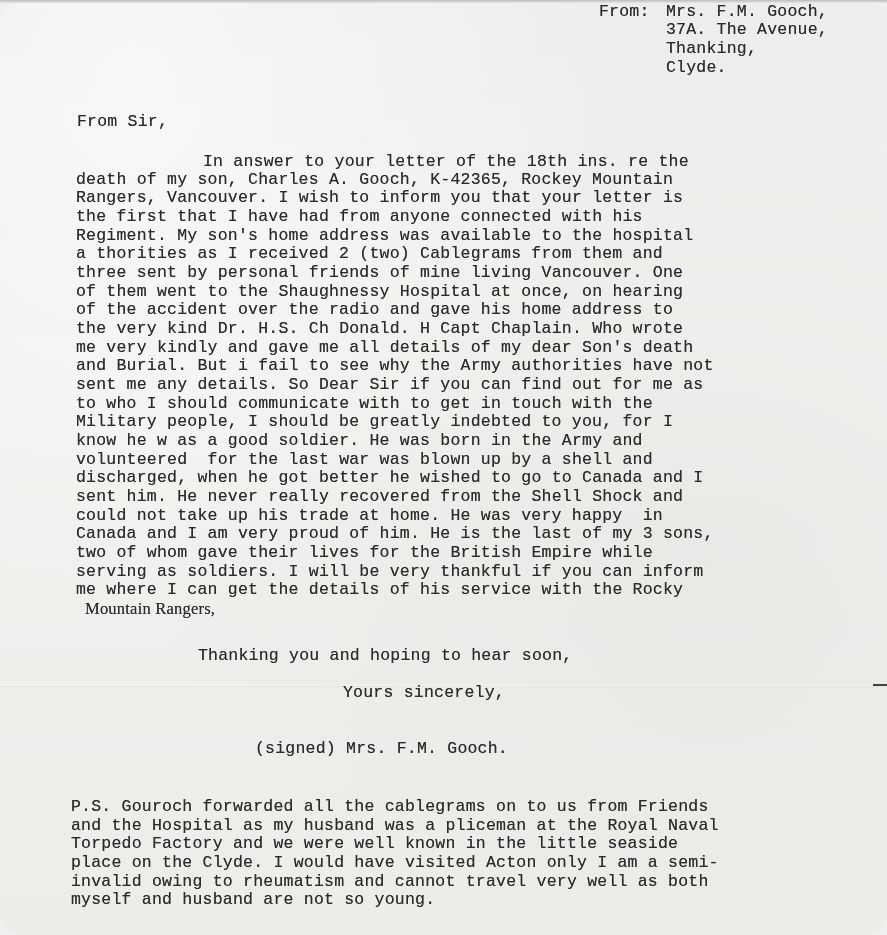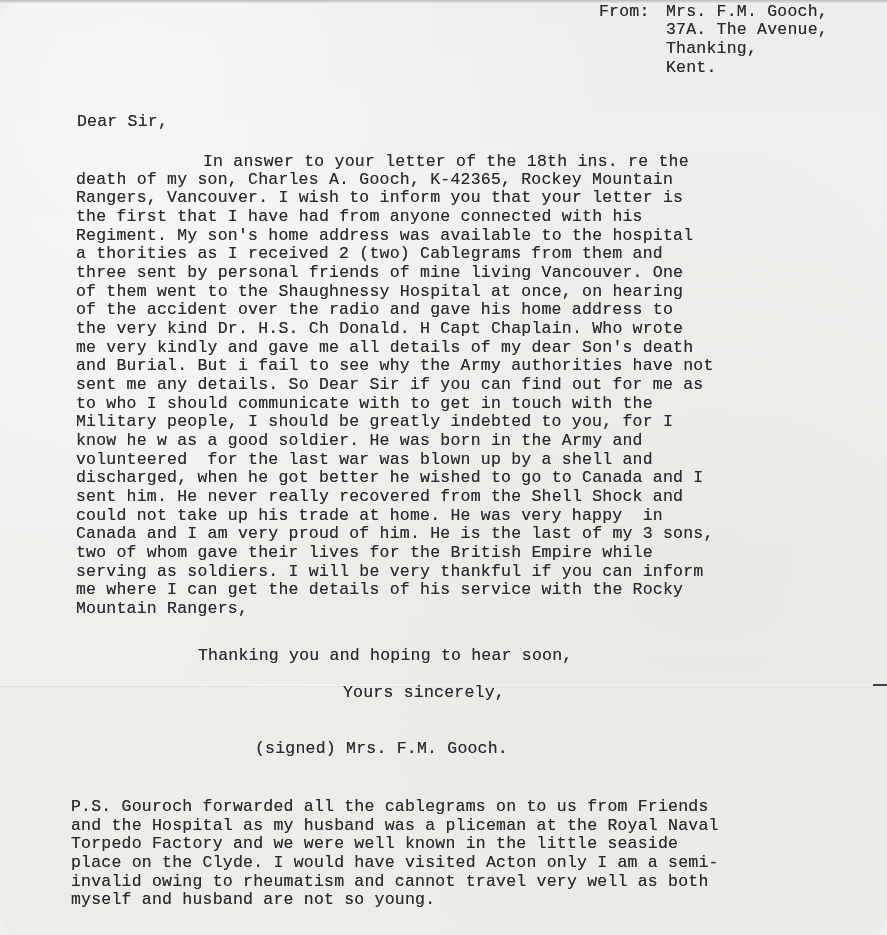--- a/index.html
+++ b/index.html
@@ -62,24 +62,24 @@
 <div class="paper">
   <div class="top-edge"></div>
   <div class="fold-line" style="top:685px;"></div>
   <div class="fold-mark" style="top:684px;"></div>
 
   <div>
     <span class="line sender" style="top: 3px; transform-origin: left top; transform: scaleX(0.9961);">From:</span>
     <span class="line sender-cont" style="top: 3px; transform-origin: left top; transform: scaleX(0.9962);">Mrs. F.M. Gooch,</span>
     <span class="line sender-cont" style="top: 21px; transform-origin: left top; transform: scaleX(0.9962);">37A. The Avenue,</span>
     <span class="line sender-cont" style="top: 40px; transform-origin: left top; transform: scaleX(0.9961);">Thanking,</span>
-    <span class="line sender-cont" style="top: 59px; transform-origin: left top; transform: scaleX(0.9961);">Kent.</span>
+    <span class="line sender-cont" style="top: 59px; transform-origin: left top; transform: scaleX(0.9961);">Clyde.</span>
   </div>
 
-  <span class="line" style="left: 77px; top: 113px; transform-origin: left top; transform: scaleX(0.9963);">Dear Sir,</span>
+  <span class="line" style="left: 77px; top: 113px; transform-origin: left top; transform: scaleX(0.9963);">From Sir,</span>
 
   <div>
     <span class="line" style="left: 203px; top: 153px; transform-origin: left top; transform: scaleX(0.9963);">In answer to your letter of the 18th ins. re the</span>
     <span class="line" style="left: 76px; top: 171px; transform-origin: left top; transform: scaleX(0.9962);">death of my son, Charles A. Gooch, K-42365, Rockey Mountain</span>
     <span class="line" style="left: 76px; top: 189px; transform-origin: left top; transform: scaleX(0.9963);">Rangers, Vancouver. I wish to inform you that your letter is</span>
     <span class="line" style="left: 76px; top: 208px; transform-origin: left top; transform: scaleX(0.9963);">the first that I have had from anyone connected with his</span>
     <span class="line" style="left: 76px; top: 227px; transform-origin: left top; transform: scaleX(0.9963);">Regiment. My son's home address was available to the hospital</span>
     <span class="line" style="left: 76px; top: 245px; transform-origin: left top; transform: scaleX(0.9962);">a thorities as I received 2 (two) Cablegrams from them and</span>
     <span class="line" style="left: 76px; top: 264px; transform-origin: left top; transform: scaleX(0.9963);">three sent by personal friends of mine living Vancouver. One</span>
     <span class="line" style="left: 76px; top: 283px; transform-origin: left top; transform: scaleX(0.9963);">of them went to the Shaughnessy Hospital at once, on hearing</span>
@@ -92,21 +92,21 @@
     <span class="line" style="left: 76px; top: 413px; transform-origin: left top; transform: scaleX(0.9962);">Military people, I should be greatly indebted to you, for I</span>
     <span class="line" style="left: 76px; top: 432px; transform-origin: left top; transform: scaleX(0.9963);">know he w as a good soldier. He was born in the Army and</span>
     <span class="line" style="left: 76px; top: 451px; transform-origin: left top; transform: scaleX(0.9963);">volunteered  for the last war was blown up by a shell and</span>
     <span class="line" style="left: 76px; top: 469px; transform-origin: left top; transform: scaleX(0.9963);">discharged, when he got better he wished to go to Canada and I</span>
     <span class="line" style="left: 76px; top: 488px; transform-origin: left top; transform: scaleX(0.9963);">sent him. He never really recovered from the Shell Shock and</span>
     <span class="line" style="left: 76px; top: 507px; transform-origin: left top; transform: scaleX(0.9962);">could not take up his trade at home. He was very happy  in</span>
     <span class="line" style="left: 76px; top: 525px; transform-origin: left top; transform: scaleX(0.9963);">Canada and I am very proud of him. He is the last of my 3 sons,</span>
     <span class="line" style="left: 76px; top: 544px; transform-origin: left top; transform: scaleX(0.9963);">two of whom gave their lives for the British Empire while</span>
     <span class="line" style="left: 76px; top: 563px; transform-origin: left top; transform: scaleX(0.9963);">serving as soldiers. I will be very thankful if you can inform</span>
     <span class="line" style="left: 76px; top: 581px; transform-origin: left top; transform: scaleX(0.9963);">me where I can get the details of his service with the Rocky</span>
-    <span class="line" style="left: 76px; top: 600px; transform-origin: left top; transform: scaleX(0.9963);">Mountain Rangers,</span>
+    <span class="line" style="left: 85px; top: 600px; transform-origin: left top; transform: scaleX(0.9963); font-family: Liberation Serif, serif;">Mountain Rangers,</span>
   </div>
 
   <span class="line" style="left: 198px; top: 647px; transform-origin: left top; transform: scaleX(0.9963);">Thanking you and hoping to hear soon,</span>
   <span class="line" style="left: 343px; top: 684px; transform-origin: left top; transform: scaleX(0.9962);">Yours sincerely,</span>
   <span class="line" style="left: 255px; top: 740px; transform-origin: left top; transform: scaleX(0.9962);">(signed) Mrs. F.M. Gooch.</span>
 
   <div>
     <span class="line" style="left: 71px; top: 798px; transform-origin: left top; transform: scaleX(0.9963);">P.S. Gouroch forwarded all the cablegrams on to us from Friends</span>
     <span class="line" style="left: 71px; top: 817px; transform-origin: left top; transform: scaleX(0.9963);">and the Hospital as my husband was a pliceman at the Royal Naval</span>
     <span class="line" style="left: 71px; top: 835px; transform-origin: left top; transform: scaleX(0.9963);">Torpedo Factory and we were well known in the little seaside</span>

